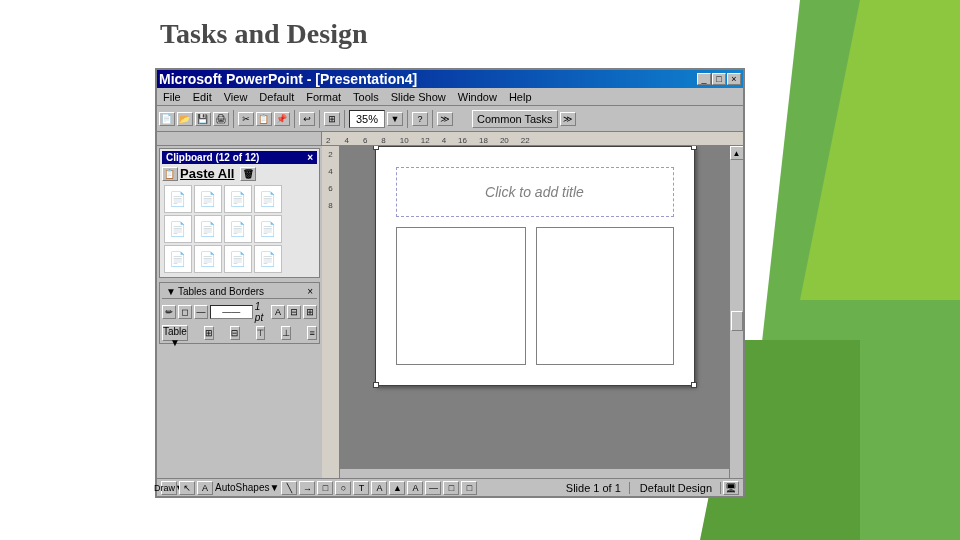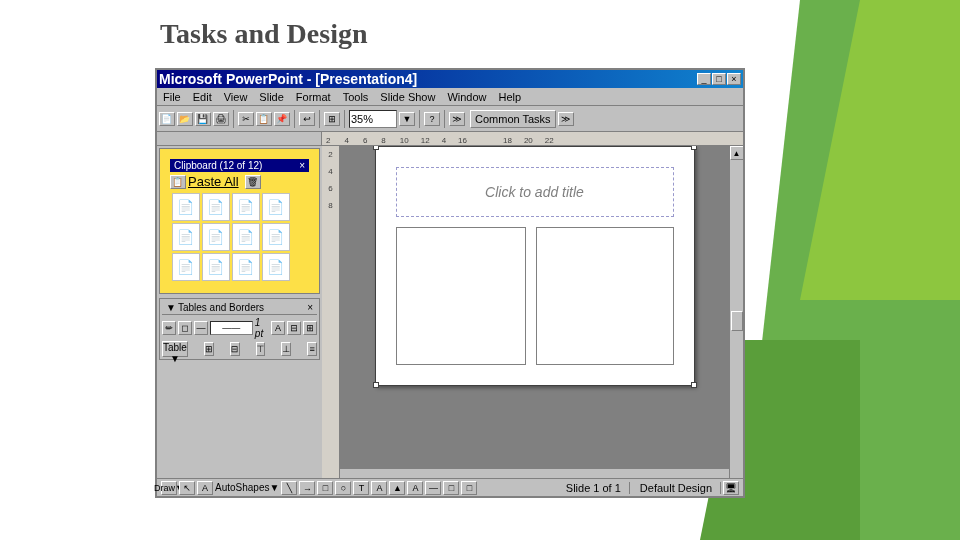--- a/index.html
+++ b/index.html
@@ -130,44 +130,46 @@
       gap: 2px;
       flex-wrap: nowrap;
     }
     .toolbar-separator {
       width: 1px;
       height: 18px;
       background: #808080;
       margin: 0 2px;
     }
     .toolbar-input {
-      width: 48px;
+      width: 36px;
       height: 18px;
       font-size: 11px;
+      text-align: center;
       border: 1px inset #808080;
       background: white;
       padding: 1px;
     }
     .common-tasks-btn {
       height: 18px;
       background: #c0c0c0;
       border: 1px solid;
       border-color: #ffffff #808080 #808080 #ffffff;
       font-size: 11px;
       padding: 0 4px;
       cursor: pointer;
-      margin-left: 3px;
+      margin-left: 17px;
     }
 
     
     .clipboard-panel {
-      background: #fde047;
+      background: #e5e5e5;
       border: 1px solid #808080;
       margin: 2px;
-      padding: 10px;
+      padding: 2px;
+      font-weight: bold;
     }
     .clipboard-title {
       background: #000080;
       color: white;
       font-size: 10px;
       padding: 1px 4px;
       display: flex;
       justify-content: space-between;
       align-items: center;
       margin-bottom: 2px;
@@ -405,21 +407,21 @@
         <div class="tb-btn">_</div>
         <div class="tb-btn">□</div>
         <div class="tb-btn">×</div>
       </div>
     </div>
 
     <div class="menu-bar">
       <span class="menu-item">File</span>
       <span class="menu-item">Edit</span>
       <span class="menu-item">View</span>
-      <span class="menu-item">Slide</span>
+      <span class="menu-item">Default</span>
       <span class="menu-item">Format</span>
       <span class="menu-item">Tools</span>
       <span class="menu-item">Slide Show</span>
       <span class="menu-item">Window</span>
       <span class="menu-item">Help</span>
     </div>
 
     <div class="toolbar">
       <div class="icon-box">📄</div>
       <div class="icon-box">📂</div>
@@ -448,21 +450,21 @@
       <div style="width:165px; border-right:1px solid #808080; font-size:8px; display:flex; align-items:center; justify-content:center;"></div>
       <div style="flex:1; font-size:8px; color:#404040; display:flex; align-items:flex-end; padding:0 4px; overflow:hidden; background:#d4d0c8;">
         <span style="margin-right:14px;">2</span>
         <span style="margin-right:14px;">4</span>
         <span style="margin-right:14px;">6</span>
         <span style="margin-right:14px;">8</span>
         <span style="margin-right:12px;">10</span>
         <span style="margin-right:12px;">12</span>
         <span style="margin-right:12px;">4</span>
         <span style="margin-right:12px;">16</span>
-        <span style="margin-right:12px;margin-left:24px;">18</span>
+        <span style="margin-right:12px;">18</span>
         <span style="margin-right:12px;">20</span>
         <span>22</span>
       </div>
     </div>
 
     <div class="ppt-body">
 
       <div class="left-content">
 
         <div class="clipboard-panel">

